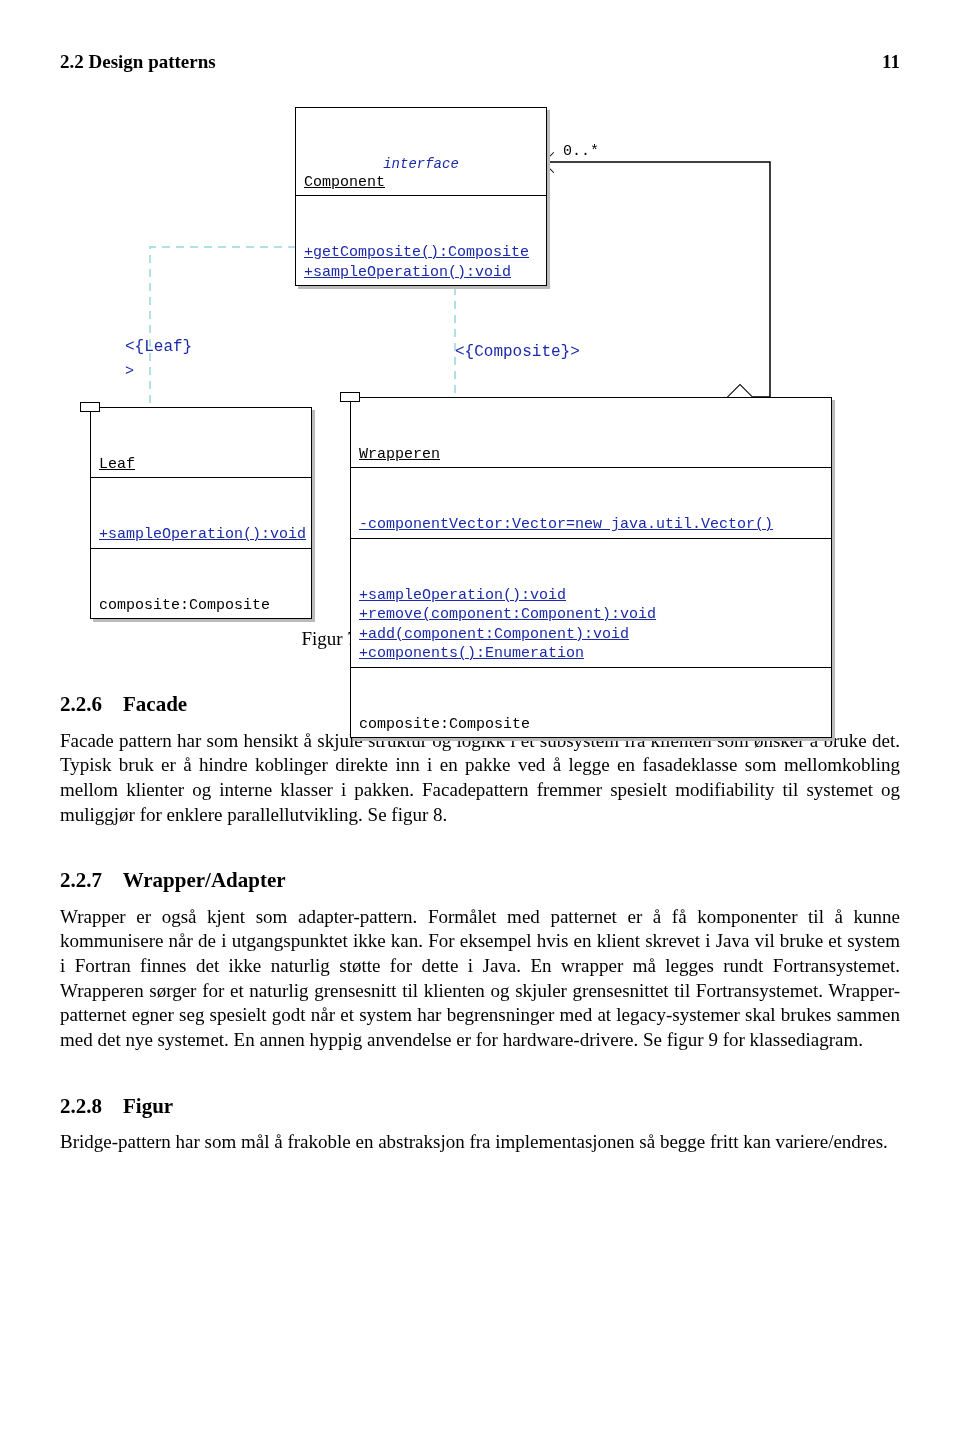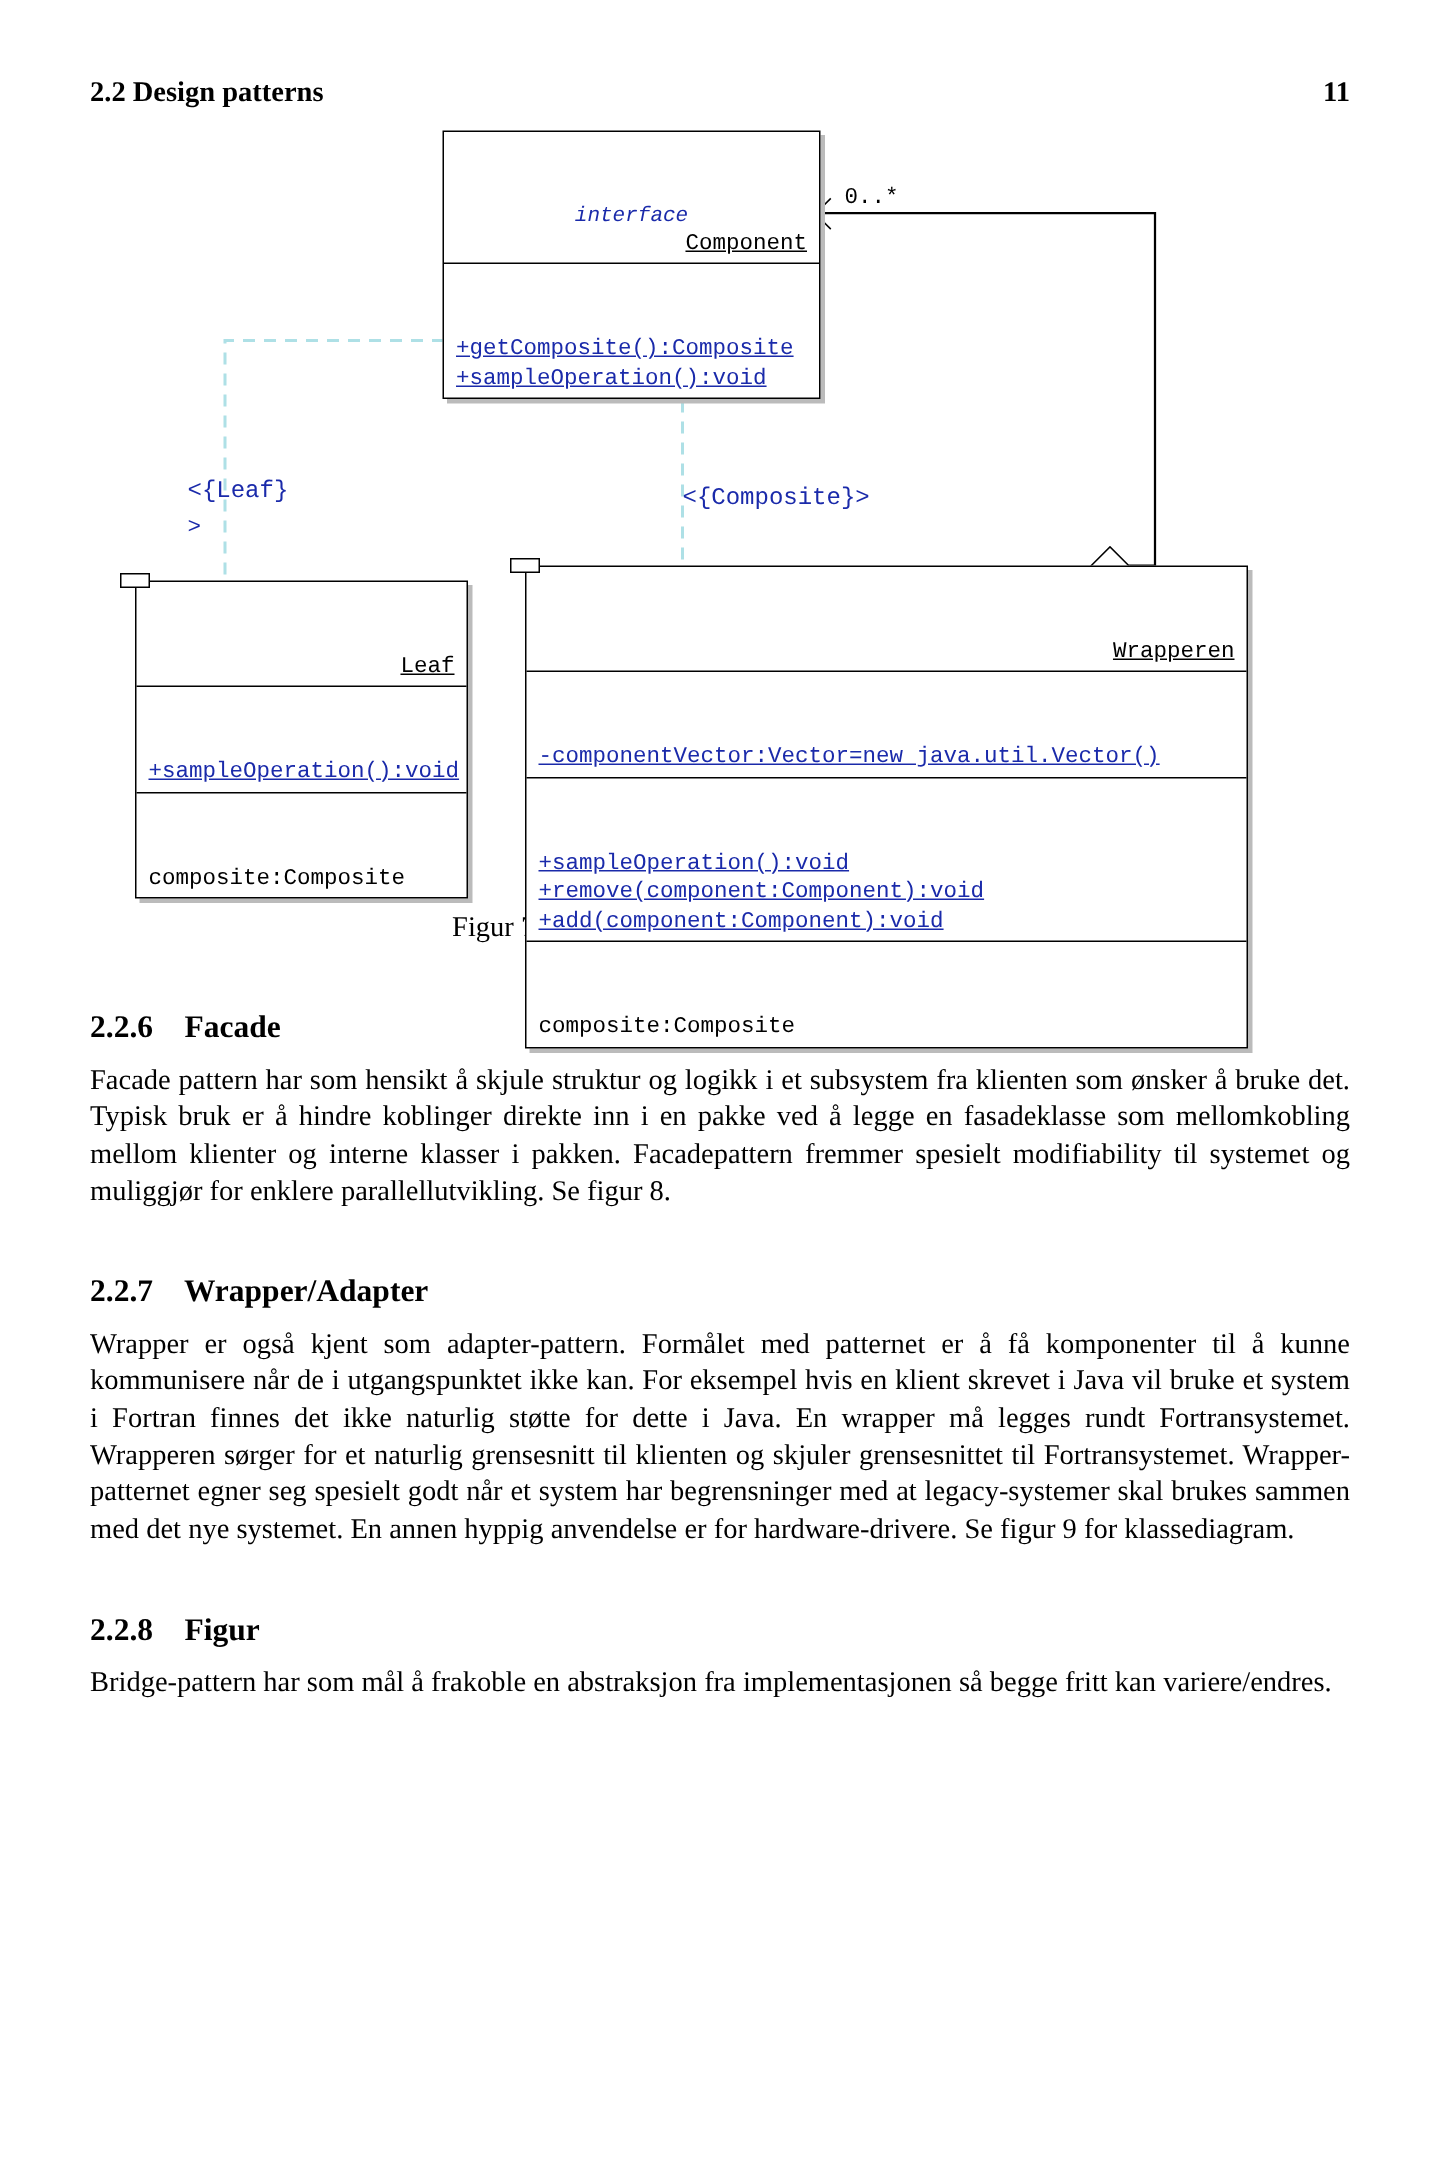--- a/index.html
+++ b/index.html
@@ -11,21 +11,21 @@
   background:#fff;
   width:960px;
   box-sizing:border-box;
   line-height:1.3;
 }
 .page-header{
   display:flex;
   justify-content:space-between;
   font-weight:bold;
   font-size:19px;
-  margin-bottom:12px;
+  margin-bottom:32px;
 }
 .uml-wrap{
   position:relative;
   width:840px;
   height:510px;
   margin:0 auto 10px;
   font-family:"Courier New", monospace;
   font-size:15px;
 }
 .uml-box{
@@ -35,21 +35,21 @@
   box-shadow:3px 3px 0 #bbb;
 }
 .uml-sect{
   border-bottom:1.5px solid #000;
   padding:3px 8px;
   margin-top:44px;
 }
 .uml-sect:last-child{border-bottom:none}
 .uml-title{text-align:center;font-size:15px}
 .uml-stereo{font-style:italic;color:#1a2aaa;text-align:center;font-size:14px}
-.uml-name{text-decoration:underline;text-align:right}
+.uml-name{text-decoration:underline;text-align:left}
 .uml-row{color:#1a2aaa;white-space:nowrap}
 .uml-row.u{text-decoration:underline}
 .uml-row.plain{color:#000}
 .tri{
   position:absolute;
   width:0;height:0;
   border-left:9px solid transparent;
   border-right:9px solid transparent;
   border-bottom:16px solid #aee0e6;
 }
@@ -140,20 +140,21 @@
     <div class="uml-sect uml-title">
       <div class="uml-name">Wrapperen</div>
     </div>
     <div class="uml-sect">
       <div class="uml-row u">-componentVector:Vector=new java.util.Vector()</div>
     </div>
     <div class="uml-sect">
       <div class="uml-row u">+sampleOperation():void</div>
       <div class="uml-row u">+remove(component:Component):void</div>
       <div class="uml-row u">+add(component:Component):void</div>
+      <div class="uml-row u">+components():Enumeration</div>
     </div>
     <div class="uml-sect">
       <div class="uml-row plain">composite:Composite</div>
     </div>
   </div>
 
   <div style="position:absolute;left:280px;top:285px;width:18px;height:8px;border:1.5px solid #000;background:#fff"></div>
 
 </div>
 

